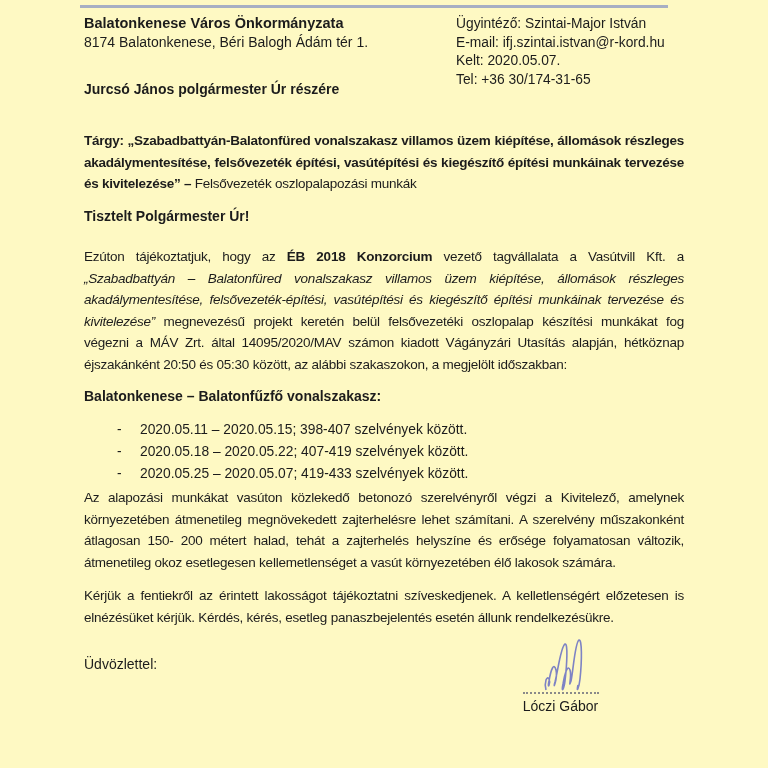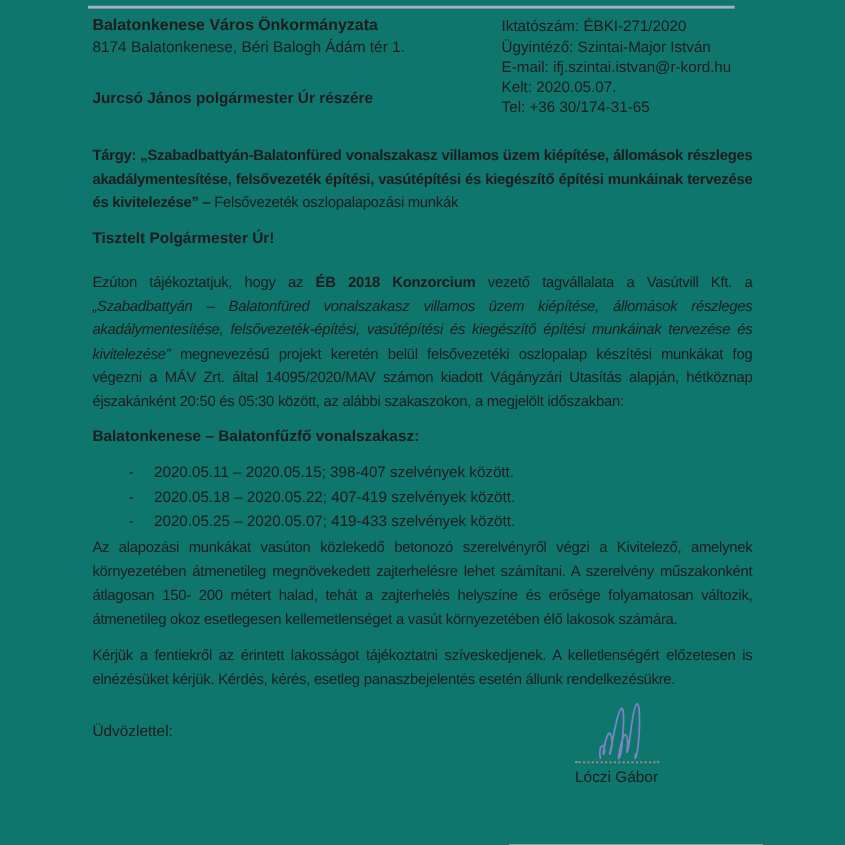--- a/index.html
+++ b/index.html
@@ -1,19 +1,19 @@
 <!DOCTYPE html>
 <html><head>
 <meta charset="utf-8">
 <style>
   html,body{margin:0;padding:0;background:#ffffff;}
   .page{
     position:relative;
     width:768px;height:768px;
-    background:#0f766e;
+    background:#fef9c3;
     color:#1c1c1c;
     font-family:"Liberation Sans", sans-serif;
     font-size:14px;
     overflow:hidden;
   }
   .abs{position:absolute;}
   .top-rule{left:80px;top:5px;width:588px;height:3px;}
   .sender-org{left:84px;top:15px;font-weight:bold;font-size:14.5px;}
   .sender-address{left:84px;top:34px;}
   .recipient-line{left:84px;top:81px;font-weight:bold;}
@@ -48,21 +48,20 @@
 
   <svg class="abs top-rule" width="588" height="3">
     <rect width="588" height="3" fill="#a7afc3"></rect>
   </svg>
 
   <div class="abs sender-org">Balatonkenese Város Önkormányzata</div>
   <div class="abs sender-address">8174 Balatonkenese, Béri Balogh Ádám tér 1.</div>
   <div class="abs recipient-line">Jurcsó János polgármester Úr részére</div>
 
   <div class="abs meta-block">
-    <div>Iktatószám: ÉBKI-271/2020</div>
     <div>Ügyintéző: Szintai-Major István</div>
     <div>E-mail: ifj.szintai.istvan@r-kord.hu</div>
     <div>Kelt: 2020.05.07.</div>
     <div>Tel: +36 30/174-31-65</div>
   </div>
 
   <div class="abs greeting">Tisztelt Polgármester Úr!</div>
 
   <div class="abs par subject"><span style="font-weight: bold;">Tárgy: „Szabadbattyán-Balatonfüred vonalszakasz villamos üzem kiépítése, állomások részleges akadálymentesítése, felsővezeték építési, vasútépítési és kiegészítő építési munkáinak tervezése és kivitelezése” – </span><span>Felsővezeték oszlopalapozási munkák</span></div>
 

